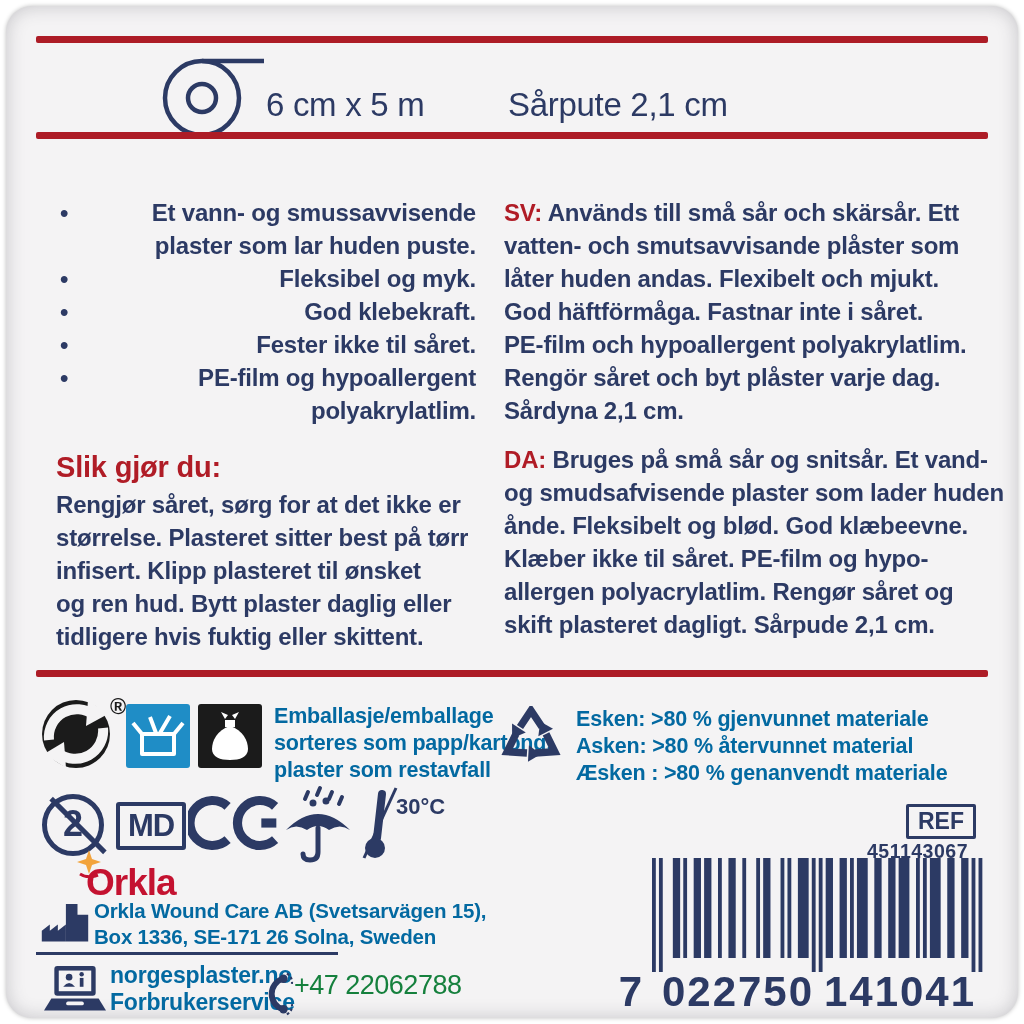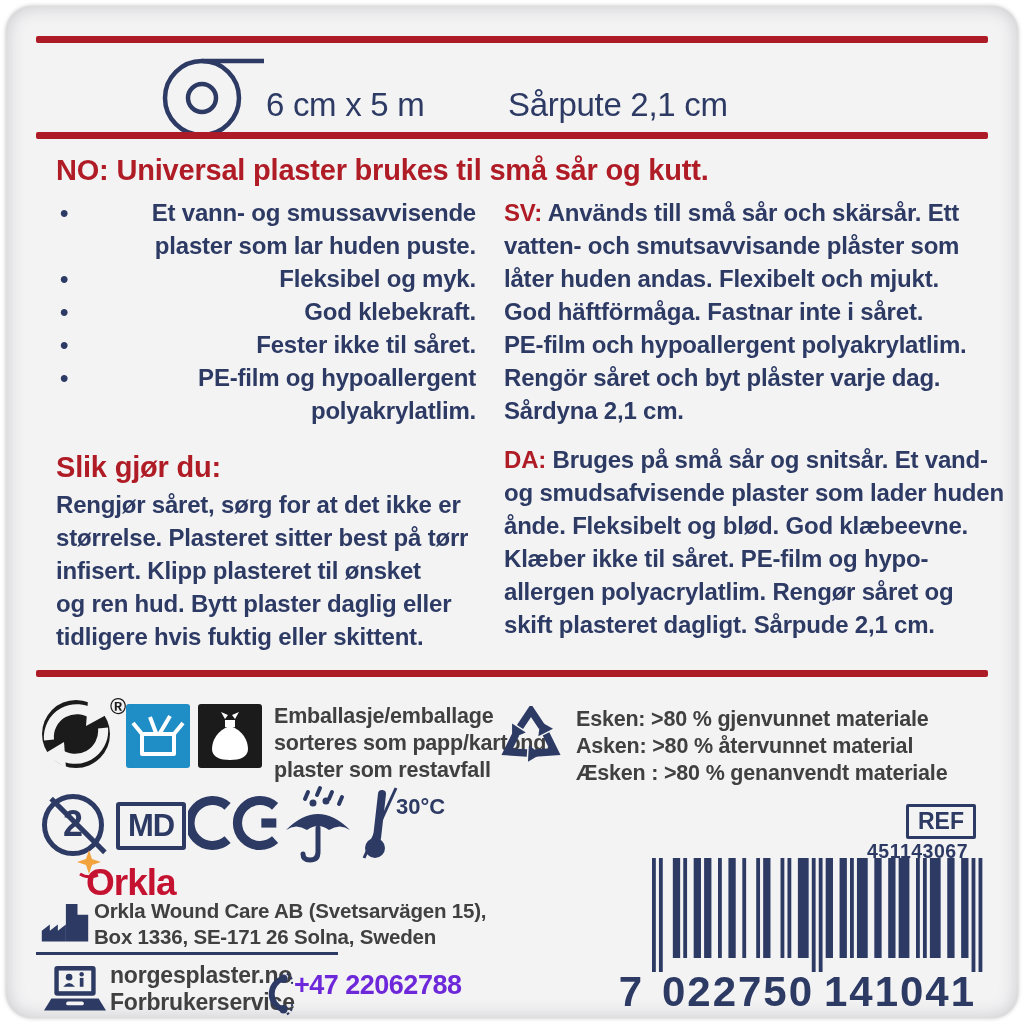--- a/index.html
+++ b/index.html
@@ -32,21 +32,21 @@
   .howto-head{margin-top:22px;margin-bottom:3px;font-size:29px;line-height:36px;}
   .lbl{color:#b01c26;}
   .para2{margin-top:16px;}
 
   
   .sq{position:absolute;width:64px;height:64px;border-radius:3px;}
   .sq.blue{background:#1f8dc6;left:120px;top:698px;}
   .sq.black{background:#1b1b1b;left:192px;top:698px;}
   .greendot{position:absolute;left:34px;top:692px;}
   .rsym{position:absolute;left:104px;top:688px;font-size:22px;color:#1b1b1b;font-weight:bold;}
-  .small-txt{font-size:21.5px;font-weight:bold;color:#404040;line-height:27px;letter-spacing:-.2px;white-space:nowrap;}
+  .small-txt{font-size:21.5px;font-weight:bold;color:#0369a1;line-height:27px;letter-spacing:-.2px;white-space:nowrap;}
   .sort-txt{position:absolute;left:268px;top:697px;}
   .recycle{position:absolute;left:492px;top:700px;}
   .recy-txt{position:absolute;left:570px;top:700px;}
 
   
   .noreuse{position:absolute;left:36px;top:788px;width:52px;height:52px;border:5px solid #2c3a64;border-radius:50%;}
   .noreuse .two{position:absolute;left:0;right:0;top:4px;text-align:center;font-size:36px;font-weight:bold;color:#2c3a64;}
   .noreuse .slash{position:absolute;left:-7px;top:24px;width:76px;height:5px;background:#2c3a64;transform:rotate(45deg);}
   .mdbox{position:absolute;left:110px;top:796px;border:4px solid #2c3a64;border-radius:3px;
     padding:2px 8px;font-size:31px;font-weight:bold;color:#2c3a64;letter-spacing:-1px;}
@@ -62,21 +62,21 @@
   
   .orkla{position:absolute;left:80px;top:856px;}
   .orkla .word{font-size:37px;font-weight:bold;color:#c41230;letter-spacing:-1px;}
   .orkla svg{position:absolute;left:-10px;top:-12px;}
   .factory{position:absolute;left:34px;top:890px;}
   .address{position:absolute;left:88px;top:892px;font-size:20.5px;line-height:26px;}
   .divider{position:absolute;left:30px;top:946px;width:302px;height:3px;background:#2c3a64;}
   .laptop{position:absolute;left:38px;top:958px;}
   .service{position:absolute;left:104px;top:956px;font-size:23px;line-height:27px;}
   .phone-ic{position:absolute;left:250px;top:966px;}
-  .phone-no{position:absolute;left:288px;top:964px;font-size:27px;font-weight:bold;color:#6d28d9;letter-spacing:-.5px;}
+  .phone-no{position:absolute;left:288px;top:964px;font-size:27px;font-weight:normal;color:#15803d;letter-spacing:-.5px;}
 
   .barcode{position:absolute;left:608px;top:852px;}
 </style>
 </head>
 <body>
 
 <div class="package">
 
   <div class="rule r1"></div>
 
@@ -85,21 +85,20 @@
       <circle cx="46" cy="54" r="37"></circle>
       <circle cx="46" cy="54" r="14"></circle>
       <path d="M46 17 H108"></path>
     </g>
   </svg>
   <div class="dim size">6 cm x 5 m</div>
   <div class="dim pad">Sårpute 2,1 cm</div>
 
   <div class="rule r2"></div>
 
-  <div class="no-heading heading-red">NO: Universal plaster brukes til små sår og kutt.</div>
 
   <div class="colL">
     <ul class="bullets body-txt">
       <li>
         <div>Et vann- og smussavvisende</div>
         <div>plaster som lar huden puste.</div>
       </li>
       <li>
           <div>Fleksibel og myk.</div>
         </li>

